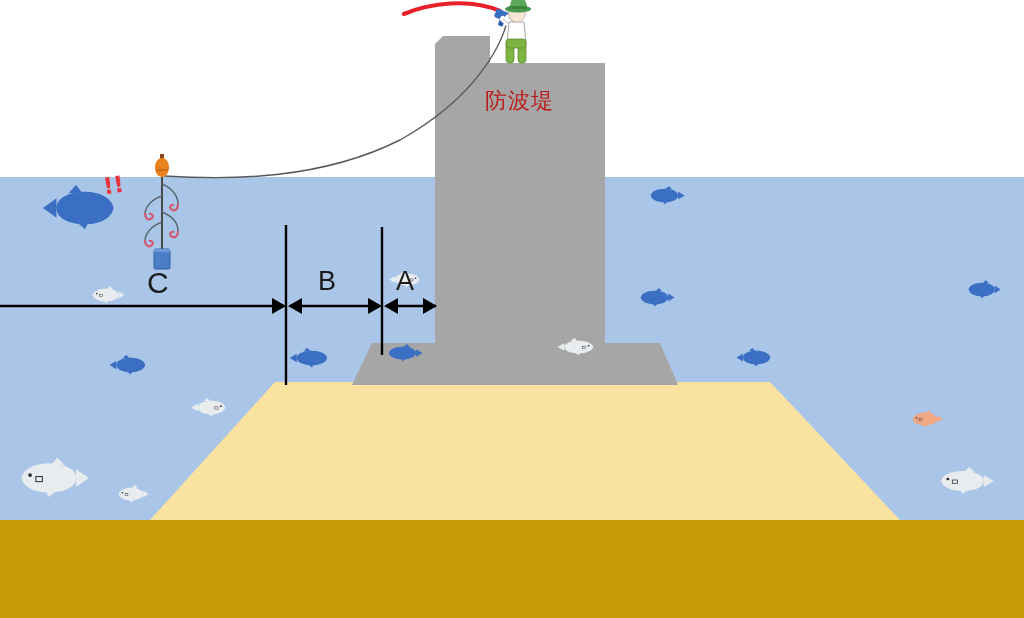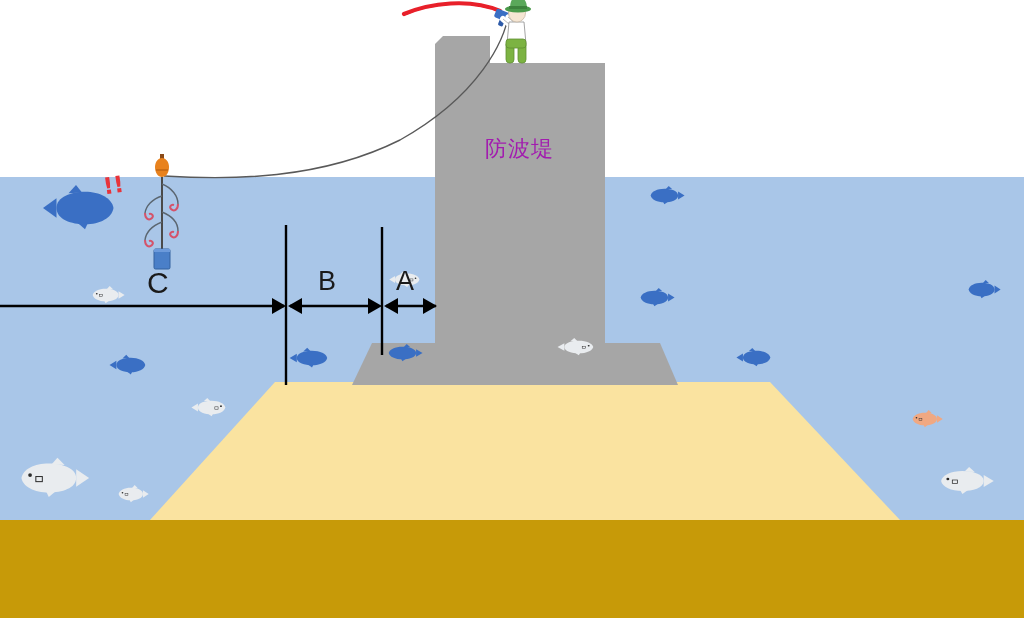--- a/index.html
+++ b/index.html
@@ -3,21 +3,21 @@
 <meta charset="utf-8">
 <style>
   html,body{margin:0;padding:0;background:#fff;}
   body{font-family:"Liberation Sans","DejaVu Sans",sans-serif;}
   #stage{position:relative;width:1024px;height:618px;overflow:hidden;background:#ffffff;}
   #scene{position:absolute;inset:0;}
   .lbl{position:absolute;color:#1a1a1a;font-family:"Liberation Sans","DejaVu Sans",sans-serif;}
   #label-A{left:396px;top:266px;font-size:27px;}
   #label-B{left:318px;top:266px;font-size:27px;}
   #label-C{left:147px;top:266px;font-size:30px;}
-  #label-bw{left:485px;top:86px;font-size:22px;letter-spacing:1px;color:#a21caf;margin-top:48px;}
+  #label-bw{left:485px;top:86px;font-size:22px;letter-spacing:1px;color:#b91c1c;}
   #label-bang{left:103px;top:172px;font-size:23px;font-weight:bold;color:#e8333a;
                font-family:"DejaVu Sans",sans-serif;transform:rotate(-8deg);}
 </style>
 </head>
 <body>
 
 <div id="stage">
 
   <svg id="scene" viewBox="0 0 1024 618" width="1024" height="618" xmlns="http://www.w3.org/2000/svg">
 

